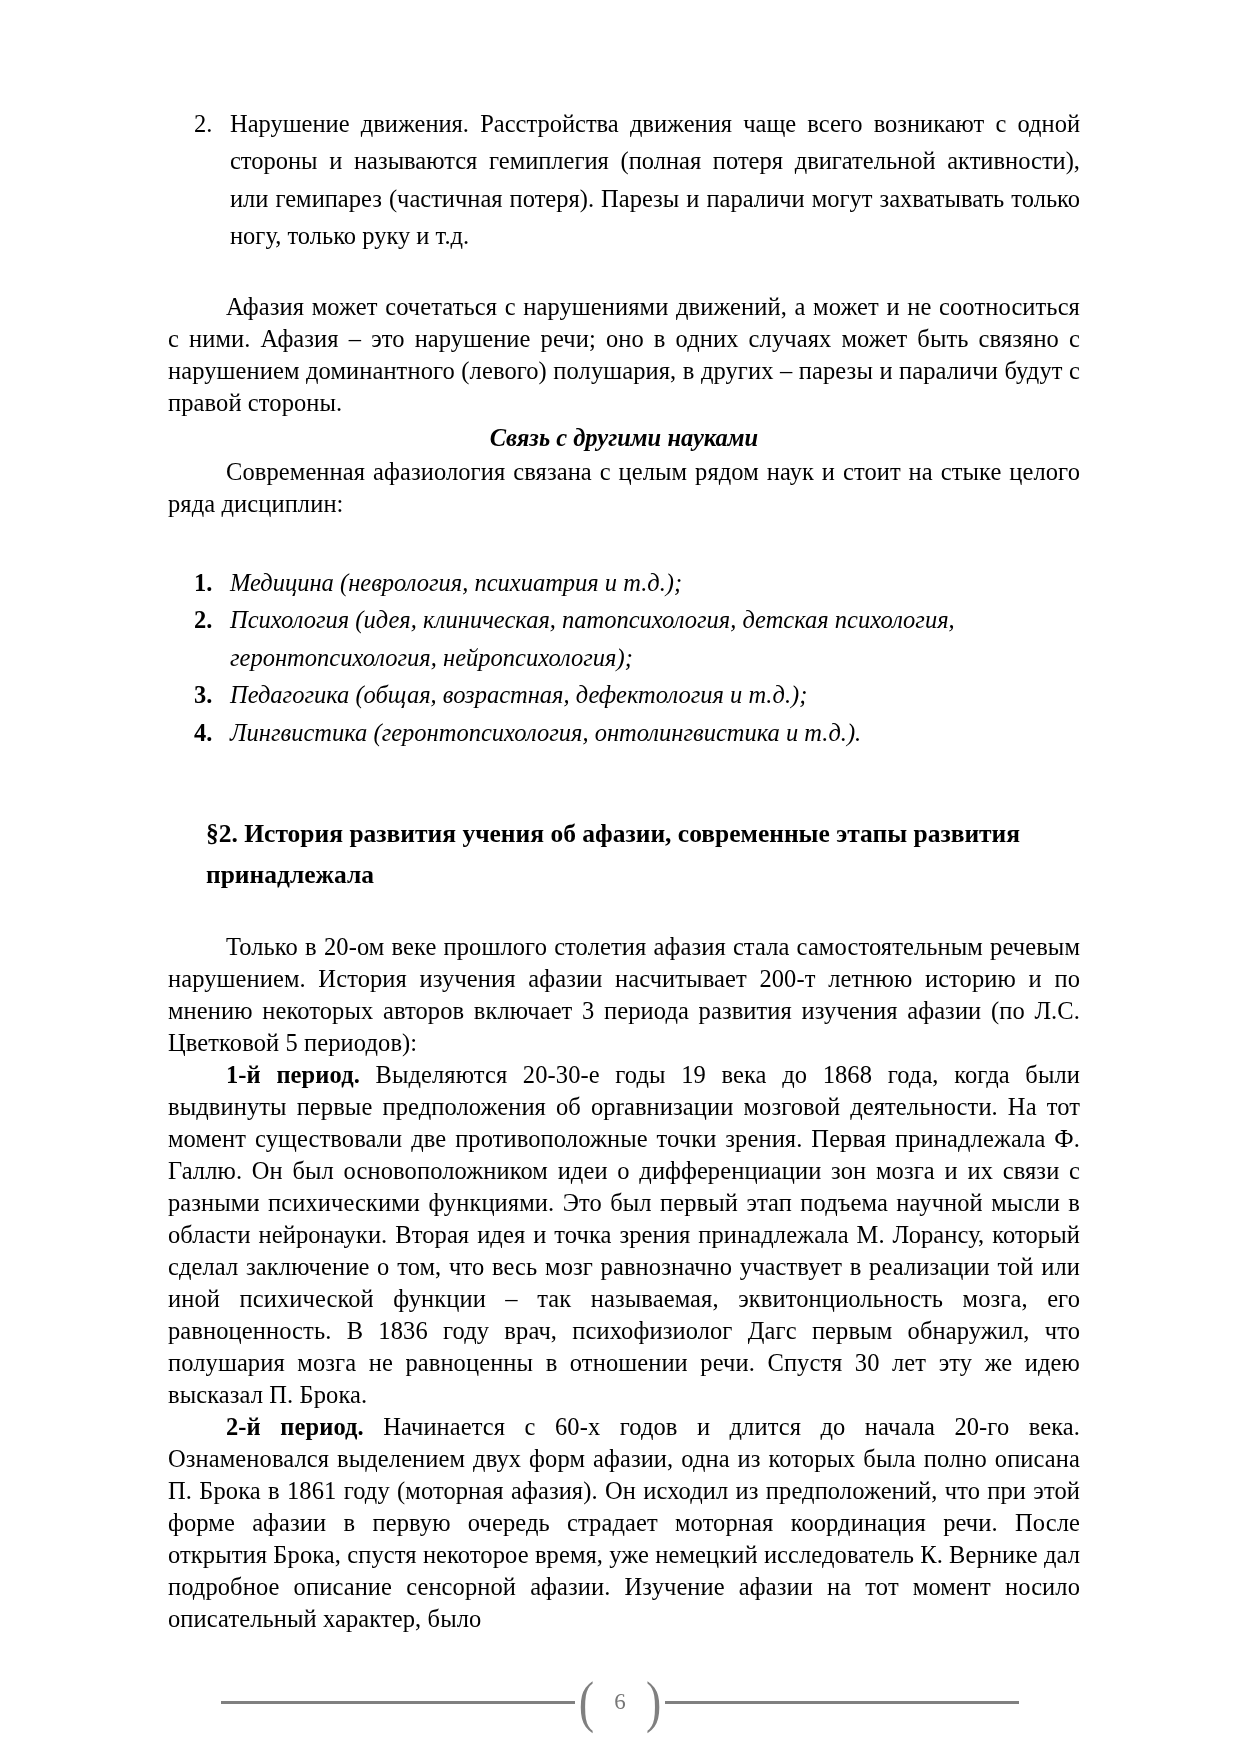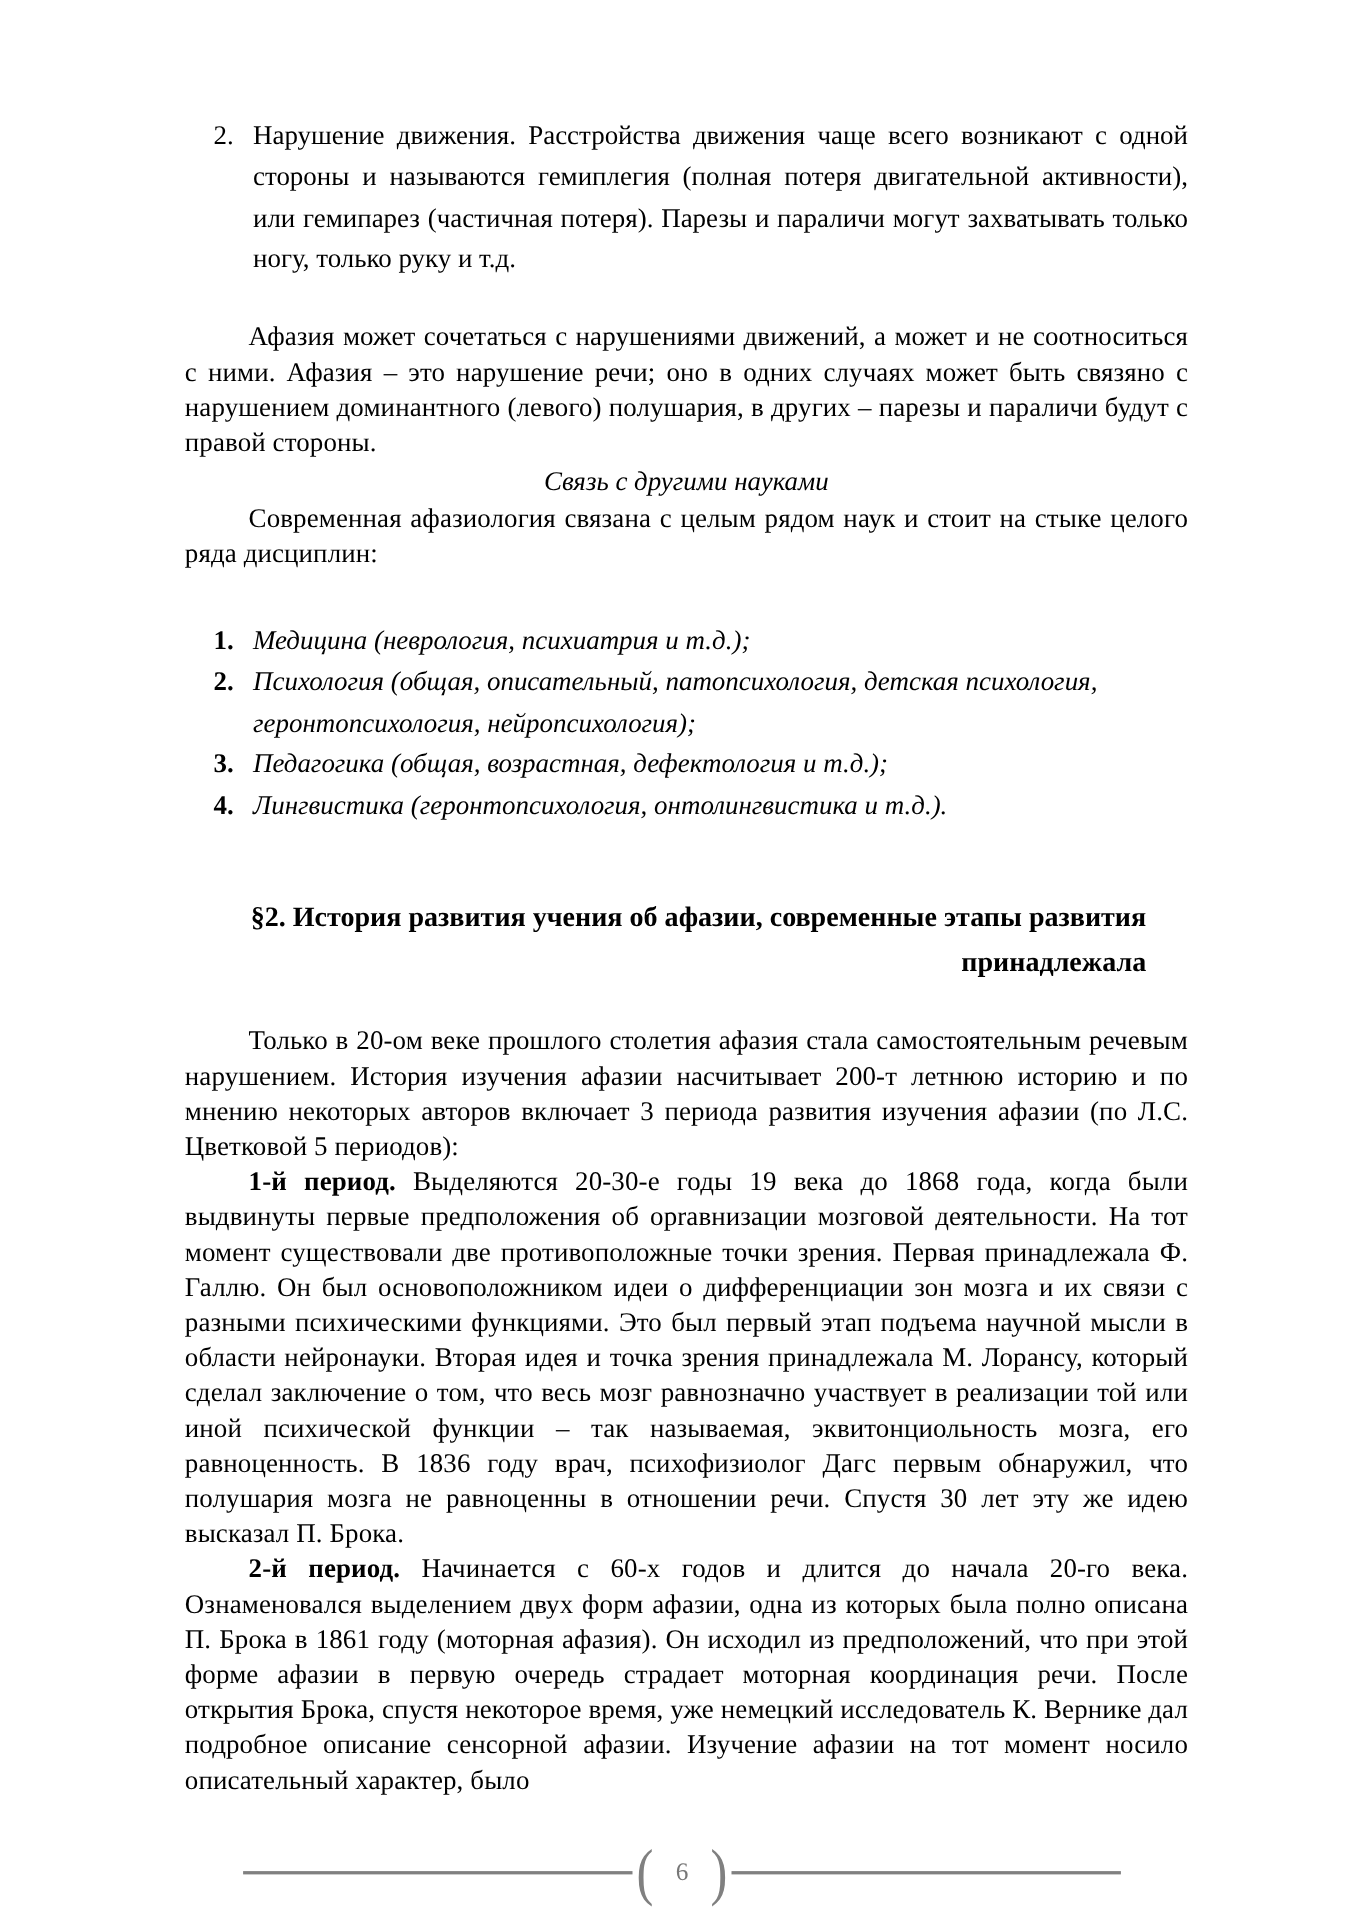--- a/index.html
+++ b/index.html
@@ -78,28 +78,28 @@
   }
   .hang2 .marker {
     position: absolute;
     left: 26px;
     top: 0;
   }
 
   
   .h-center-bi {
     text-align: center;
-    font-weight: 400;
+    font-weight: 700;
     font-style: italic;
     font-size: 24.5px;
     line-height: 37.4px;
     margin: 0;
   }
   .h-center-b {
-    text-align: right;
+    text-align: left;
     font-weight: 700;
     font-size: 25.5px;
     line-height: 41px;
     margin: 0;
     padding: 0 38px;
   }
 
   .lead {
     font-weight: 700;
   }
@@ -163,21 +163,21 @@
 
     <div class="sp-44"></div>
 
     <ol class="numlist bold-marker">
       <li>
         <span class="marker">1.</span>
         <span class="li-text">Медицина (неврология, психиатрия и т.д.);</span>
       </li>
       <li>
         <span class="marker">2.</span>
-        <span class="li-text">Психология (общая, описательный, патопсихология, детская психология, геронтопсихология, нейропсихология);</span>
+        <span class="li-text">Психология (идея, клиническая, патопсихология, детская психология, геронтопсихология, нейропсихология);</span>
       </li>
       <li>
         <span class="marker">3.</span>
         <span class="li-text">Педагогика (общая, возрастная, дефектология и т.д.);</span>
       </li>
       <li>
         <span class="marker">4.</span>
         <span class="li-text">Лингвистика (геронтопсихология, онтолингвистика и т.д.).</span>
       </li>
     </ol>

